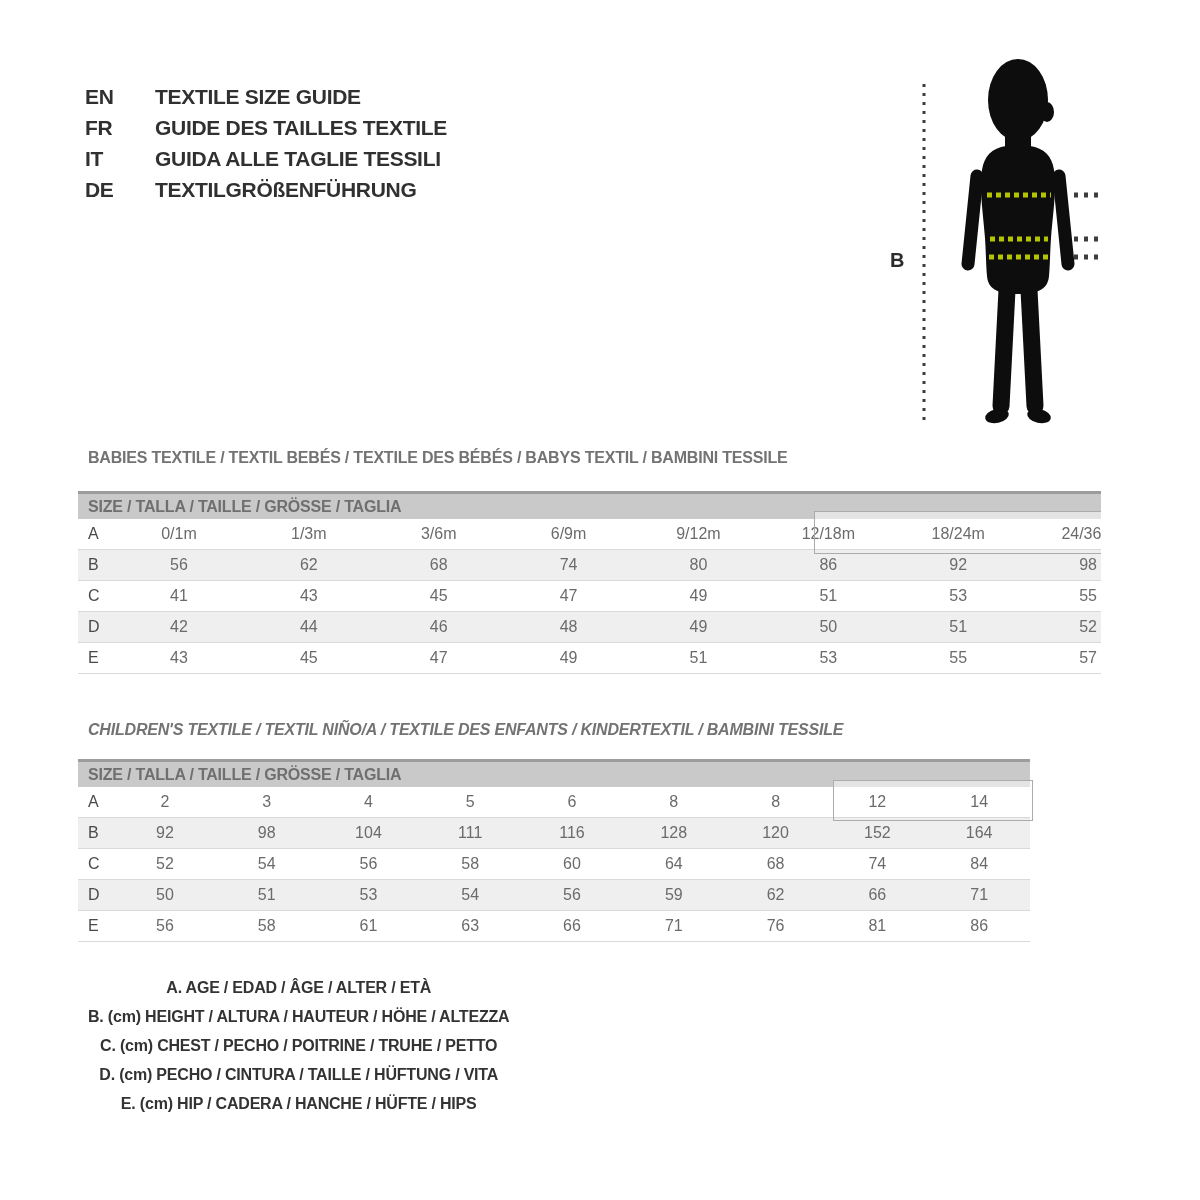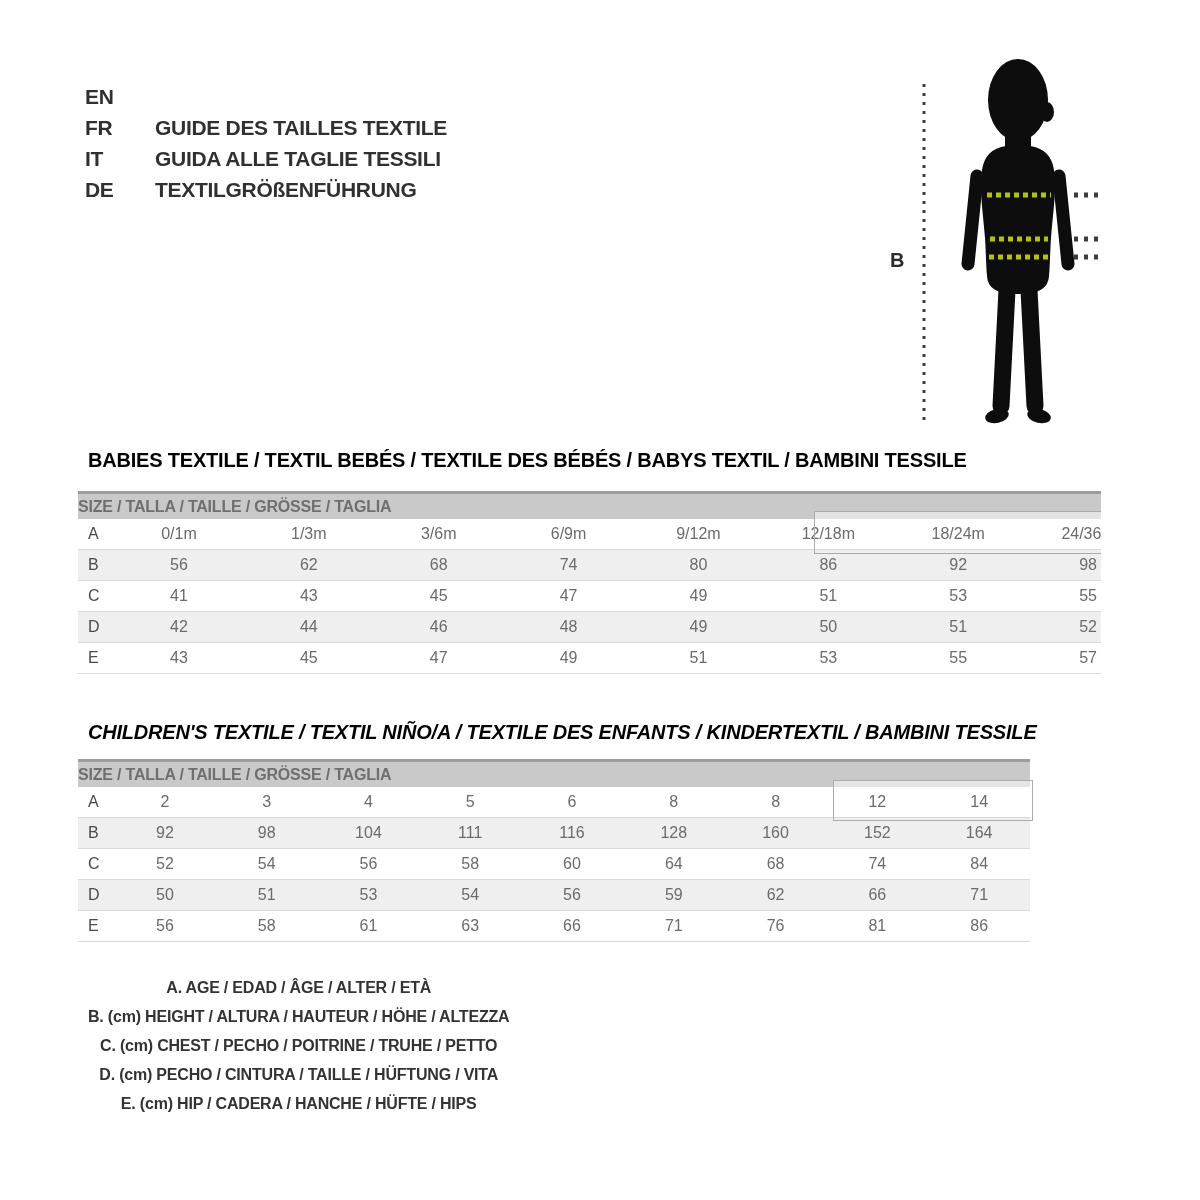--- a/index.html
+++ b/index.html
@@ -8,30 +8,30 @@
     font-family:"Liberation Sans", sans-serif;color:#333;
   }
   
   .lang-block{position:absolute;left:85px;top:81px;}
   .lang-row{display:flex;line-height:31px;font-size:21px;font-weight:bold;color:#303030;letter-spacing:-0.3px;}
   .lang-code{width:70px;}
   
   .figure-wrap{position:absolute;left:878px;top:48px;width:300px;height:400px;}
   .figure-wrap svg{font-family:"Liberation Sans", sans-serif;}
   
-  .section-title{position:absolute;left:88px;font-size:20px;font-weight:bold;color:#000000;letter-spacing:-0.2px;}
+  .section-title{position:absolute;left:88px;font-size:16px;font-weight:bold;color:#737373;letter-spacing:-0.2px;}
   #babies-title{top:449px;}
   #children-title{top:721px;font-style:italic;}
   
   .size-table{position:absolute;background:#fff;}
   #babies-table{left:78px;top:491px;width:1075px;}
   #children-table{left:78px;top:759px;width:952px;}
   .t-head{
     height:25px;border-top:3px solid #9c9c9c;background:#c9c9c9;
-    display:flex;align-items:center;
+    display:flex;align-items:center;padding-left:10px;
     font-size:16px;font-weight:bold;color:#6f6f6f;letter-spacing:-0.2px;
   }
   .t-row{display:flex;height:31px;align-items:center;border-bottom:1px solid #d9d9d9;box-sizing:border-box;font-size:16px;}
   .t-row.stripe{background:#efefef;}
   .t-label{width:26px;padding-left:10px;color:#4a4a4a;flex:none;}
   .t-cell{flex:1;text-align:center;color:#6b6b6b;}
   .hl-box{position:absolute;border:1px solid #ababab;background:transparent;pointer-events:none;}
   .hl-box::before{content:"";position:absolute;left:0;right:0;top:0;height:8px;background:rgba(255,255,255,0.5);}
   #babies-table .hl-box{left:736px;top:20px;width:324px;height:41px;}
   #children-table .hl-box{left:755px;top:21px;width:198px;height:39px;}
@@ -40,20 +40,21 @@
   .legend-line{font-size:16px;font-weight:bold;color:#333;line-height:29px;letter-spacing:-0.2px;}
 </style>
 </head>
 <body>
 
 <div id="canvas">
 
   <div class="lang-block">
     <div class="lang-row">
       <span class="lang-code">EN</span>
+      <span>TEXTILE SIZE GUIDE</span>
     </div>
     <div class="lang-row">
       <span class="lang-code">FR</span>
       <span>GUIDE DES TAILLES TEXTILE</span>
     </div>
     <div class="lang-row">
       <span class="lang-code">IT</span>
       <span>GUIDA ALLE TAGLIE TESSILI</span>
     </div>
     <div class="lang-row">
@@ -180,21 +181,21 @@
         <div class="t-cell">14</div>
       </div>
       <div class="t-row stripe">
         <div class="t-label">B</div>
         <div class="t-cell">92</div>
         <div class="t-cell">98</div>
         <div class="t-cell">104</div>
         <div class="t-cell">111</div>
         <div class="t-cell">116</div>
         <div class="t-cell">128</div>
-        <div class="t-cell">160</div>
+        <div class="t-cell">120</div>
         <div class="t-cell">152</div>
         <div class="t-cell">164</div>
       </div>
       <div class="t-row">
         <div class="t-label">C</div>
         <div class="t-cell">52</div>
         <div class="t-cell">54</div>
         <div class="t-cell">56</div>
         <div class="t-cell">58</div>
         <div class="t-cell">60</div>

